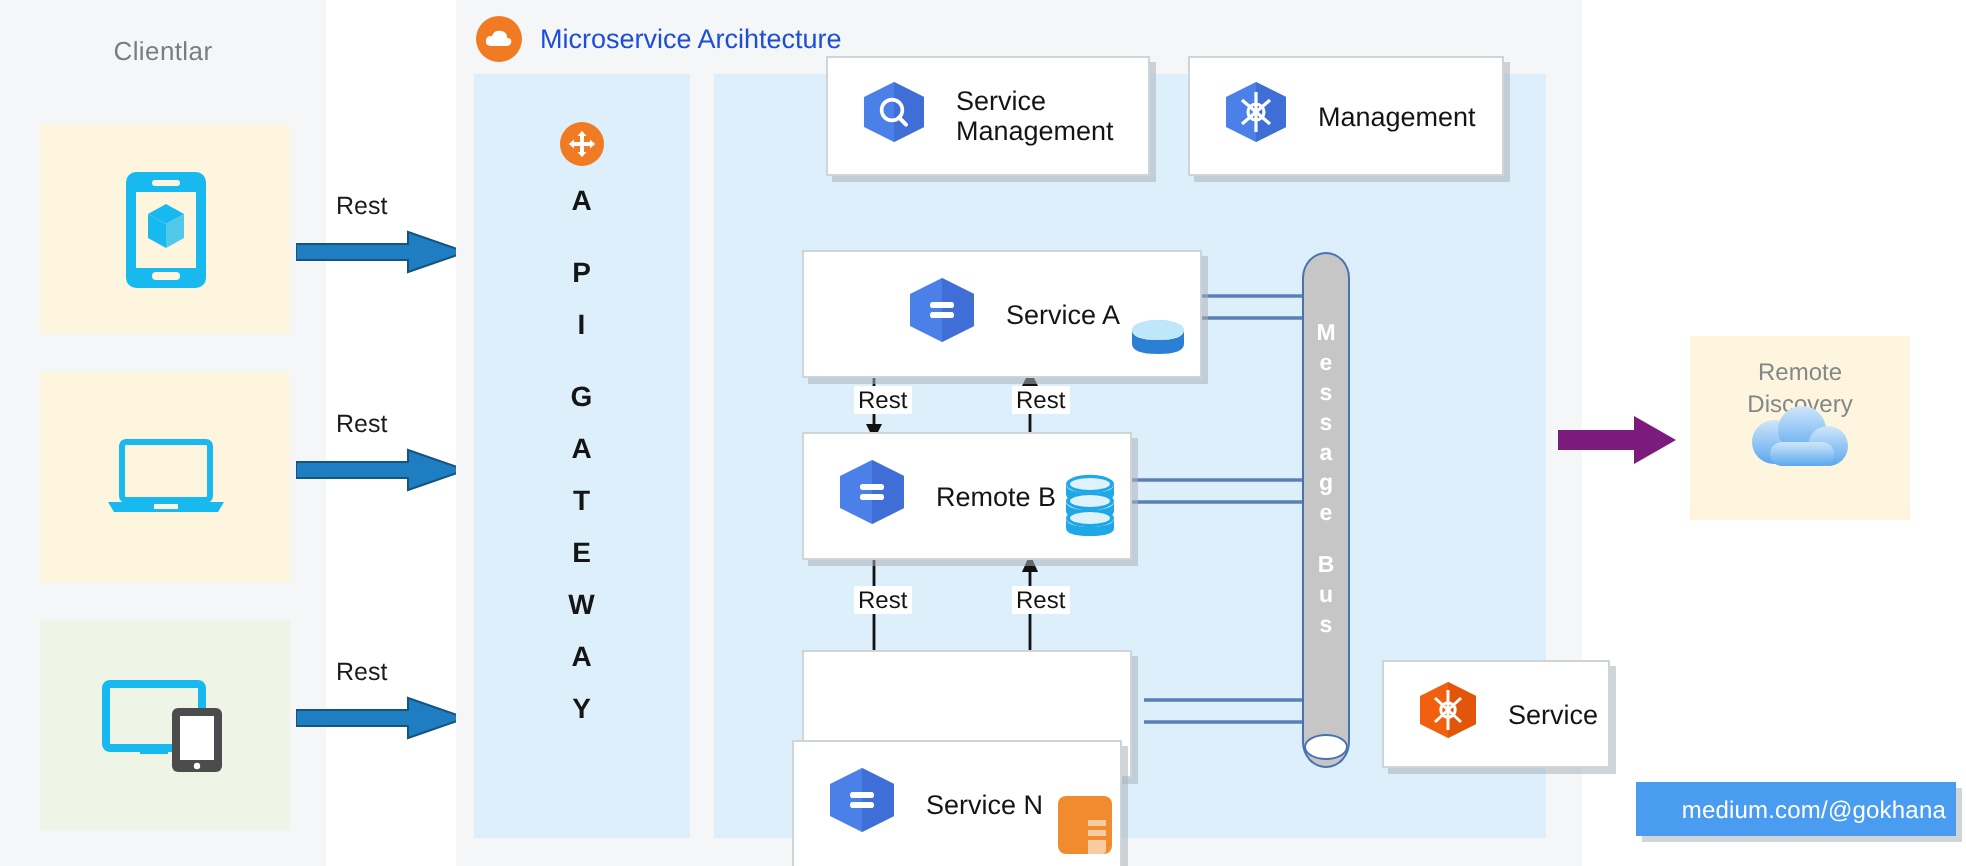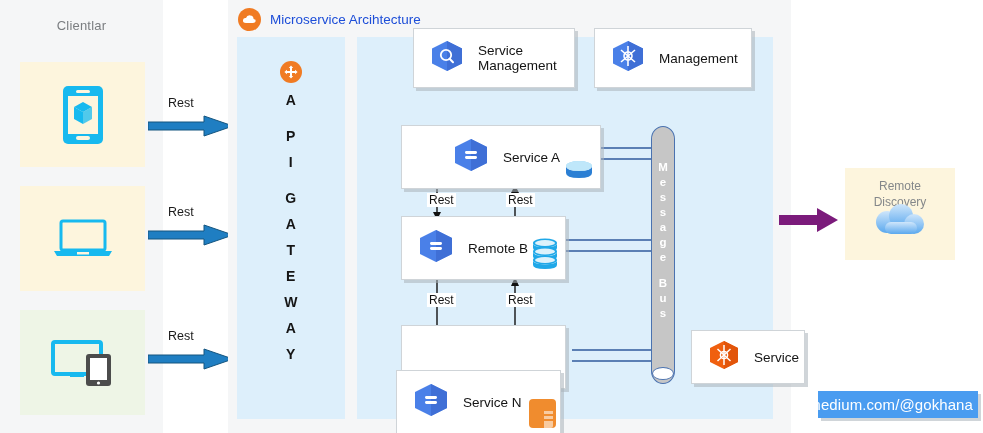--- a/index.html
+++ b/index.html
@@ -223,21 +223,21 @@
   .watermark {
     position: absolute;
     left: 818px; top: 391px;
     width: 160px; height: 27px;
     background: #4a9cf0;
     box-shadow: 3px 3px 0 0 rgba(170,178,185,.55);
     display: flex; align-items: center; justify-content: flex-end;
   }
   .watermark-text {
     color: #ffffff;
-    font-size: 15px;
+    font-size: 12px;
     padding-right: 5px;
     letter-spacing: .1px;
     margin-left: 16px;
   }
 
   
   .svc-rest { position: absolute; }
   .svc-rest-label {
     position: absolute;
     font-size: 12px;

